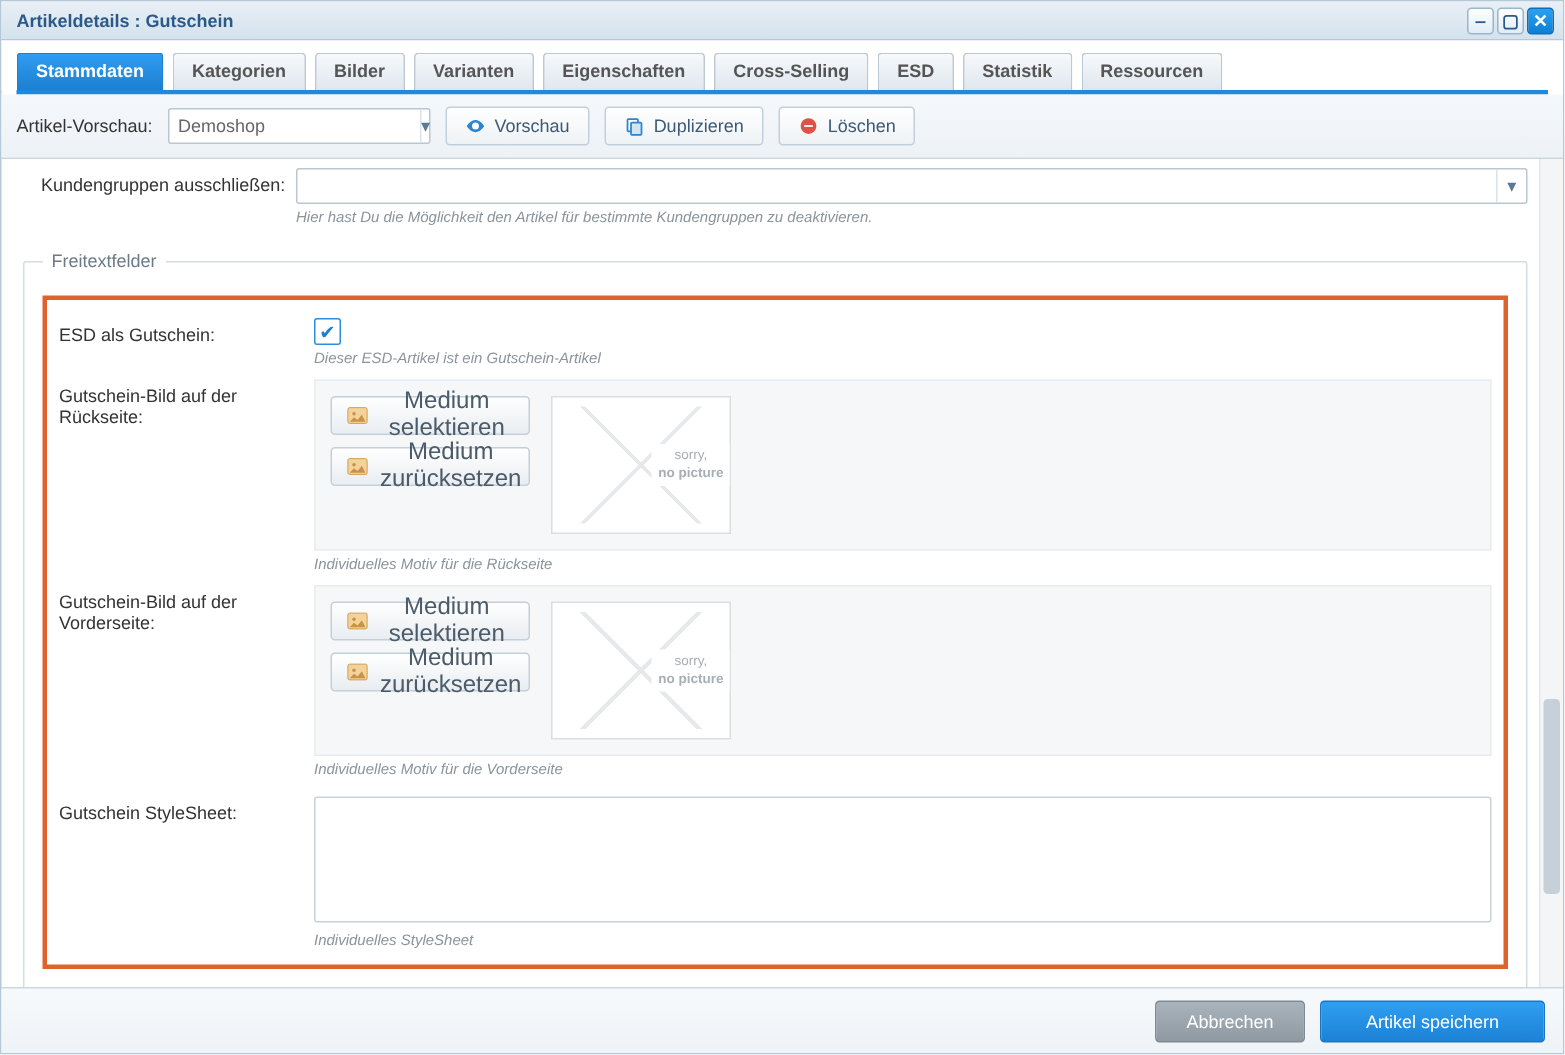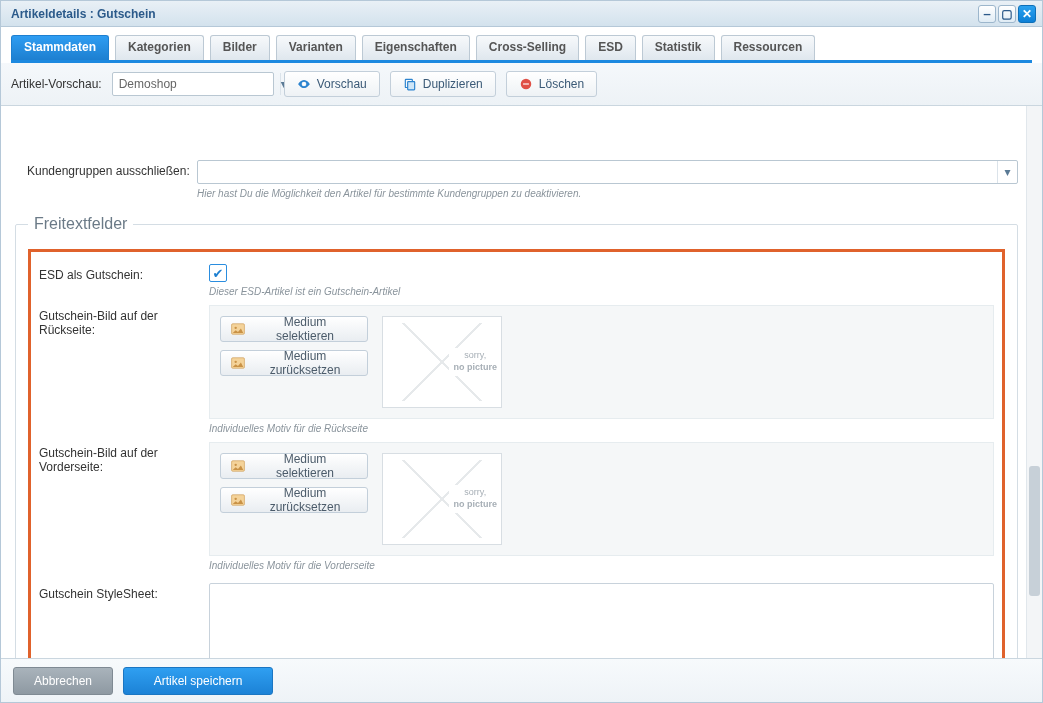--- a/index.html
+++ b/index.html
@@ -34,33 +34,33 @@
     background: linear-gradient(#2e9df2,#1d7fd0); color:#fff; border-color:#1d7fd0;
   }
   .tabunderline { height:3px; background:#1d89e0; margin:0 10px; }
   .toolbar {
     display:flex; align-items:center; gap:10px; padding:8px 10px;
     background: linear-gradient(#f5f8fb,#edf2f6); border-bottom:1px solid #cad6df;
   }
   .toolbar-label { color:#333; font-weight:normal; font-size:12px; }
   .combo {
     display:flex; align-items:center; background:#fff; border:1px solid #b9c7d2;
-    border-radius:2px; height:24px; width:162px;
+    border-radius:2px; height:24px; width:175px;
   }
   .combo input { border:0; outline:0; flex:1; padding:0 6px; font-size:12px; color:#666; background:transparent;}
   .combo .dd { width:18px; height:22px; display:flex; align-items:center; justify-content:center; border-left:1px solid #dbe3ea; cursor:pointer; color:#5a7a95;}
   .tbtn {
     height:26px; padding:0 12px; display:inline-flex; align-items:center; gap:6px;
     background: linear-gradient(#ffffff,#eef2f5); border:1px solid #c3cfda; border-radius:3px;
     color:#3b5a77; font-size:12px; cursor:pointer;
   }
   .tbtn .ico { width:14px; height:14px; display:inline-flex; align-items:center; justify-content:center;}
   .content-wrap { flex:1; position:relative; overflow:hidden; }
   .scroll-area {
-    position:absolute; inset:0 16px 0 0; overflow-y:auto; padding:0 8px 8px 14px;margin-top:48px;
+    position:absolute; inset:0 16px 0 0; overflow-y:auto; padding:0 8px 8px 14px;
   }
   .vscrollbar {
     position:absolute; right:0; top:0; bottom:0; width:16px;
     background:#f3f5f7; border-left:1px solid #e1e7ec;
   }
   .vscrollbar .thumb {
     position:absolute; left:2px; right:2px; top:360px; height:130px;
     background:#c7d0d8; border-radius:3px;
   }
   .form-row { display:flex; align-items:flex-start; padding:6px 0 2px; }
@@ -68,58 +68,58 @@
   .form-field { flex:1; }
   .select-wide {
     width:100%; height:24px; border:1px solid #b9c7d2; border-radius:2px;
     background:#fff; display:flex; align-items:center; justify-content:flex-end;
   }
   .select-wide .dd { width:20px; height:22px; display:flex; align-items:center; justify-content:center; border-left:1px solid #dbe3ea; color:#5a7a95; cursor:pointer;}
   .hint { color:#8a949c; font-style:italic; font-size:10px; margin-top:4px; }
   fieldset.freitext {
     border:1px solid #d4dde4; border-radius:2px; margin:14px 0 0 0; padding:12px 12px 14px 12px;
   }
-  fieldset.freitext legend { padding:0 6px; color:#6b7a87; font-size:16px; }
+  fieldset.freitext legend { padding:0 6px; color:#6b7a87; font-size:12px; }
   .highlight-box {
     border:3px solid #e0622c; padding:6px 8px 8px; margin:4px 0 8px 0;
   }
   .check {
     width:18px; height:18px; border:1px solid #2a8ddf; border-radius:2px;
     display:inline-flex; align-items:center; justify-content:center; color:#1d7fd0;
     background:#fff; font-size:13px; cursor:pointer;
   }
   .media-panel {
     background:#f5f7f8; border:1px solid #e6ecef; padding:10px; display:flex; gap:14px;
     align-items:flex-start;
   }
   .media-btns { display:flex; flex-direction:column; gap:8px; }
   .media-btn {
-    width:148px; height:26px; display:inline-flex; align-items:center; gap:8px;
+    width:133px; height:26px; display:inline-flex; align-items:center; gap:8px;
     background: linear-gradient(#ffffff,#e9edf1); border:1px solid #c3cfda; border-radius:3px;
-    color:#4b5b6a; font-size:12px; padding:0 10px; cursor:pointer;
+    color:#4b5b6a; font-size:16px; padding:0 10px; cursor:pointer;
   }
   .media-btn .mico { width:14px; height:12px; }
   .thumb-frame {
     width:120px; height:92px; border:1px solid #d8dee3; background:#fff;
     display:flex; align-items:center; justify-content:flex-end; position:relative;
   }
   .thumb-frame::before {
     content:""; position:absolute; inset:6px; background:
       linear-gradient(45deg, transparent 49%, #e6e9eb 49%, #e6e9eb 51%, transparent 51%),
       linear-gradient(-45deg, transparent 49%, #e6e9eb 49%, #e6e9eb 51%, transparent 51%);
     background-size: 100% 100%;
   }
   .thumb-label { position:relative; z-index:1; text-align:center; color:#a7afb6; font-size:9px; line-height:1.3; background:#fff; padding:2px 4px;}
   textarea.style-area {
     width:100%; height:84px; border:1px solid #c8d2db; border-radius:2px; resize:none;
     background:#fff; padding:4px; font-size:12px;
   }
   .footer {
     height:44px; border-top:1px solid #cad6df; background:linear-gradient(#f7fafc,#eef3f7);
-    display:flex; align-items:center; justify-content:flex-start; gap:10px; padding:16px 12px;
+    display:flex; align-items:center; justify-content:flex-end; gap:10px; padding:16px 12px;
   }
   .btn {
     height:28px; padding:0 20px; border-radius:3px; border:1px solid; font-size:12px; cursor:pointer;
     display:inline-flex; align-items:center; justify-content:center;
   }
   .btn.secondary { background:linear-gradient(#a9b3bb,#8e99a2); border-color:#7f8a93; color:#fff;}
   .btn.primary { background:linear-gradient(#2f9ff1,#1c82d6); border-color:#1b76c2; color:#fff; min-width:150px;}
   svg { display:block; }
 </style>
 </head>

